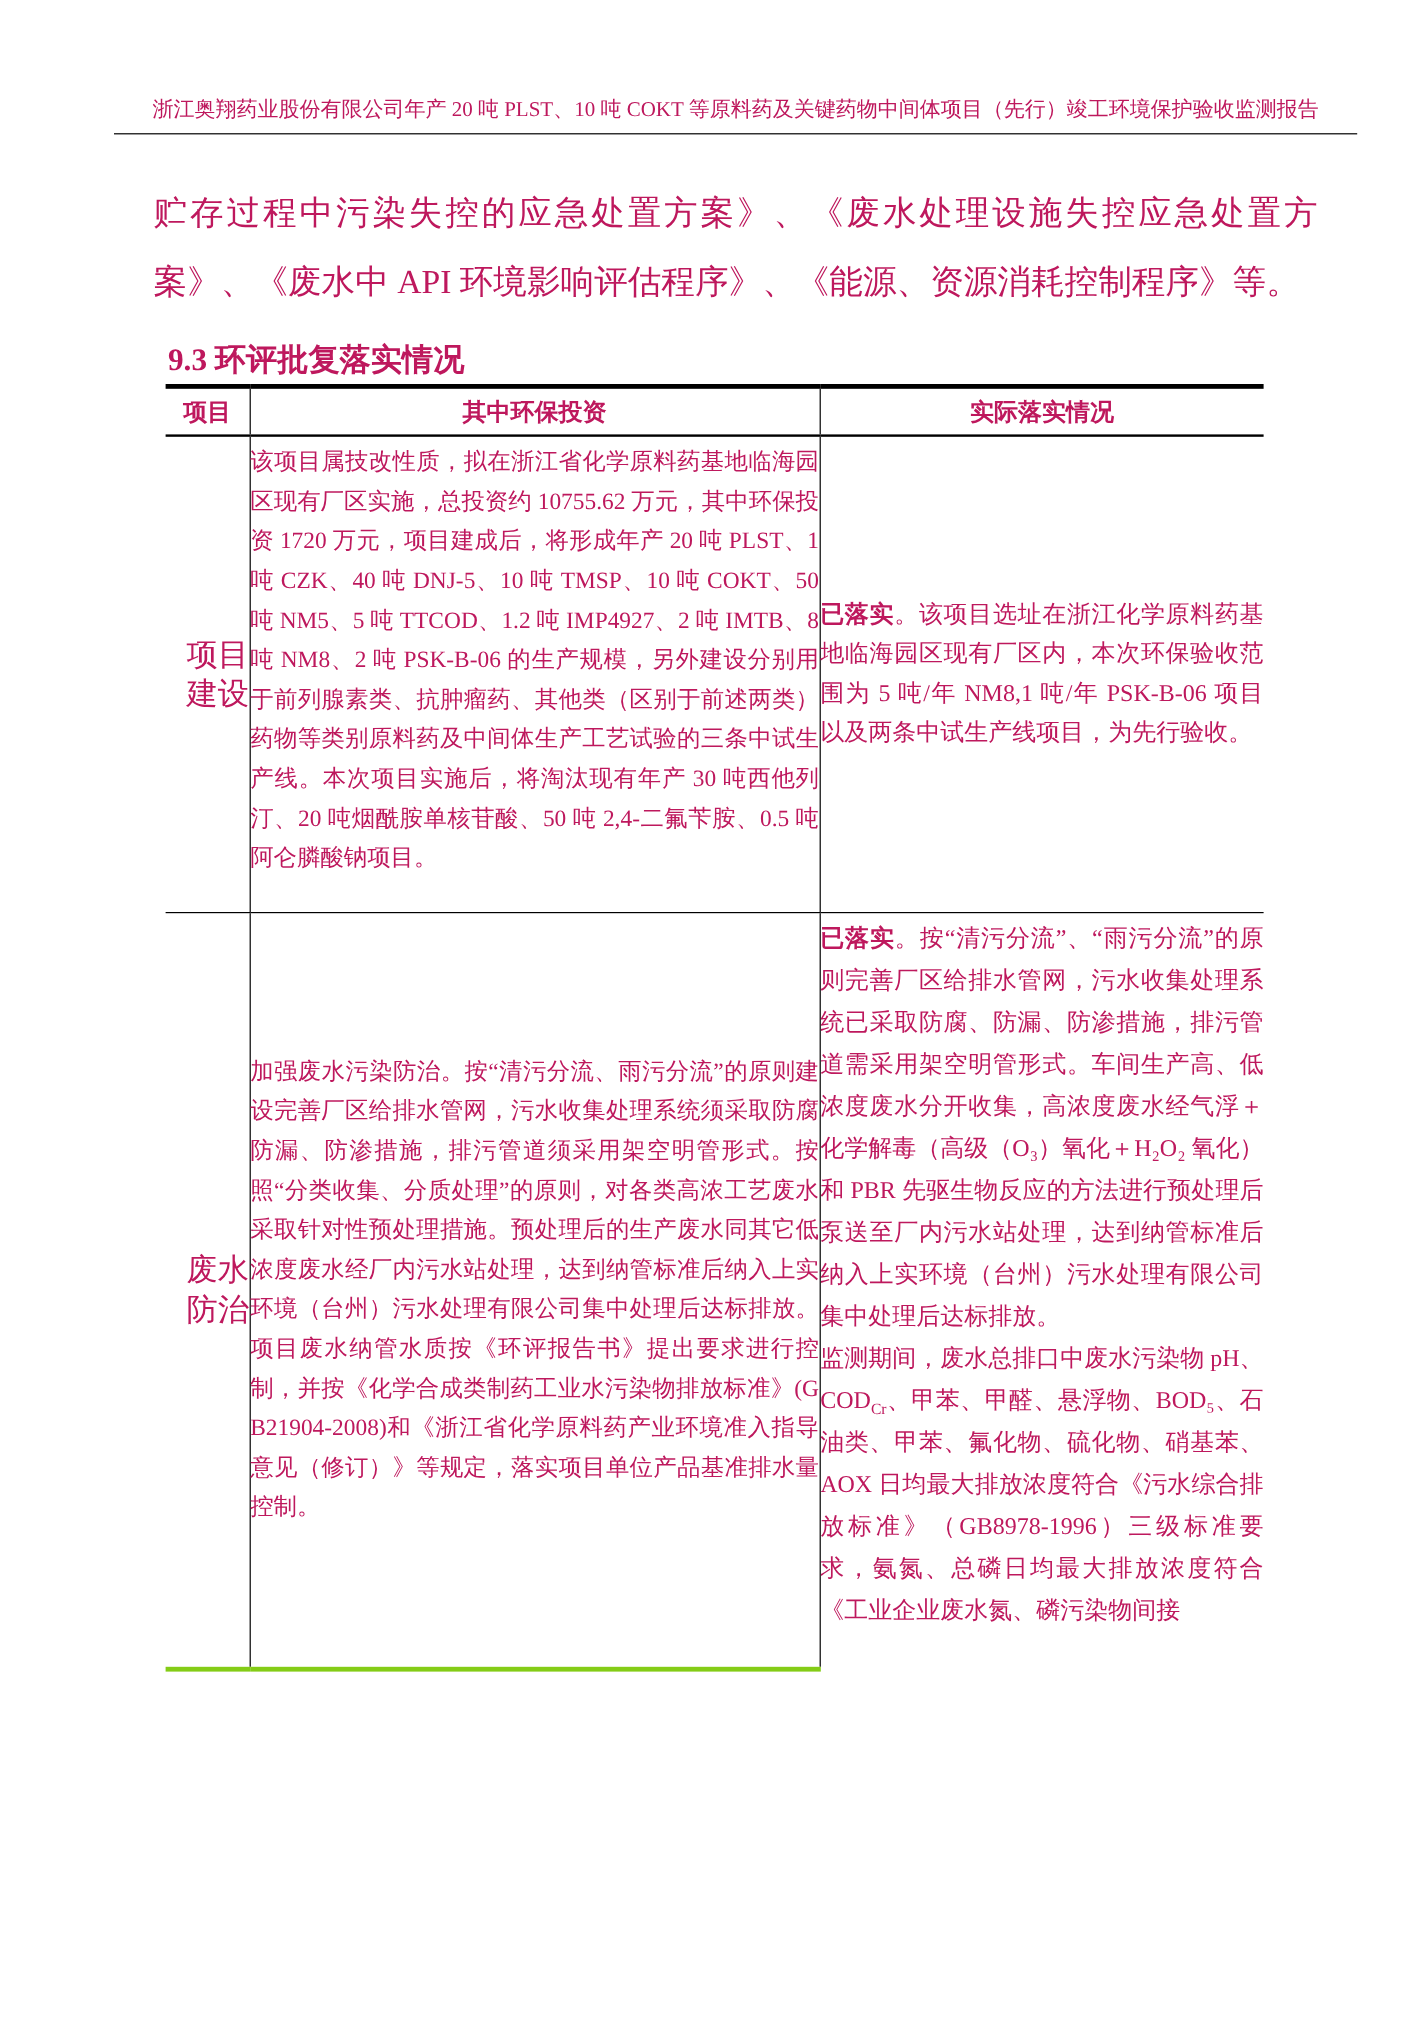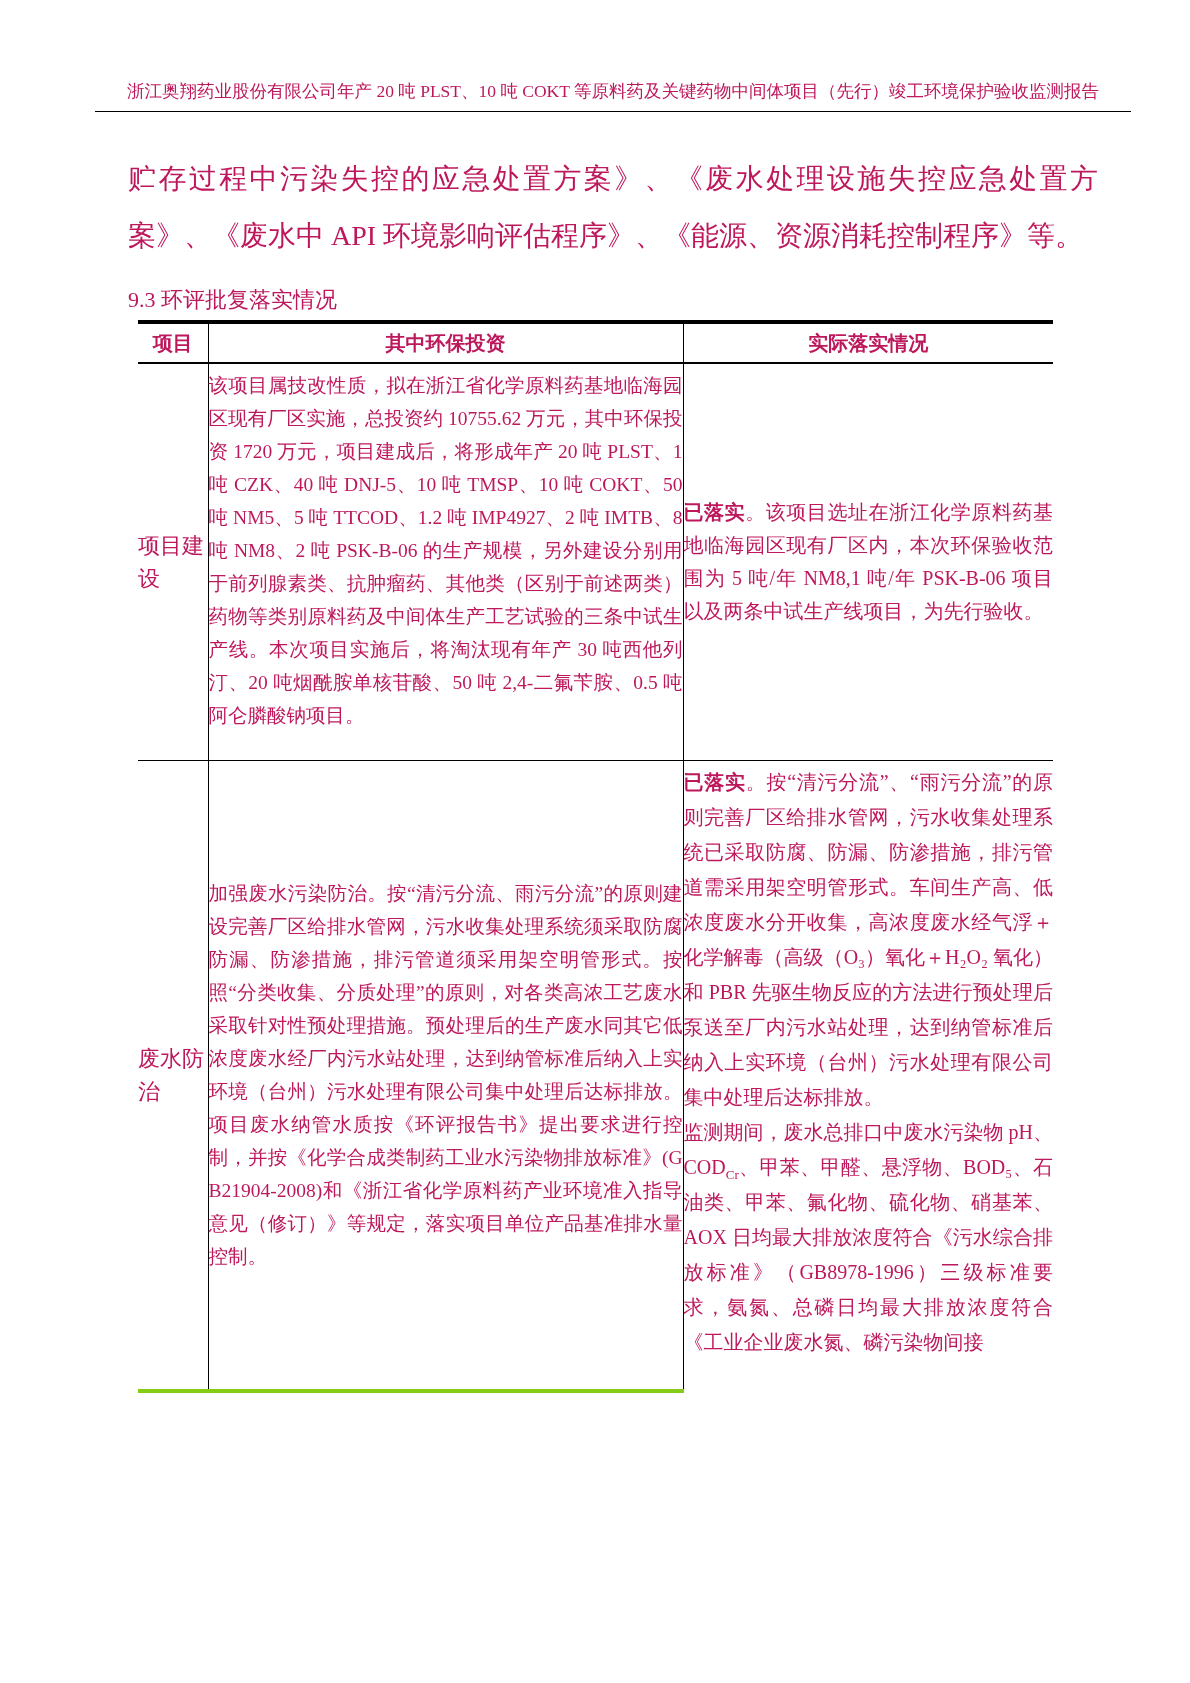--- a/index.html
+++ b/index.html
@@ -22,23 +22,23 @@
     padding-bottom:7px;
   }
   
   .content{position:absolute;top:150px;left:128px;right:128px;}
   .intro{
     margin:0;
     font-size:28px;line-height:57px;
     text-align:justify;
   }
   .section-heading{
-    margin:16px 0 0 0;
-    font-size:22px;line-height:40px;
-    font-weight:normal;
+    margin:16px 0 0 12px;
+    font-size:26px;line-height:40px;
+    font-weight:bold;
   }
   .table-caption{
     margin:42px 0 16px 0;
     text-align:center;
     font-size:21px;font-weight:bold;
   }
   
   .cmp-table{
     margin-left:10px;
     width:915px;
@@ -59,22 +59,22 @@
     border-bottom:2px solid #000;
     height:38px;
     font-size:20px;font-weight:bold;
     text-align:center;
   }
   .cmp-table .vline{border-left:1.5px solid #000;}
   .row1 td{border-bottom:1.5px solid #000;height:396px;margin-left:48px;}
   .row2 td{height:628px;}
   .row2 td.closed{border-bottom:4px solid #84cc16;}
   .cat-cell{
-    text-align:left;
-    font-size:22px;line-height:33px;
+    text-align:right;
+    font-size:26px;line-height:33px;
     padding:0 4px;
   }
   .req-cell{
     font-size:19.5px;line-height:33px;
     text-align:justify;
     padding:0 5px 0 7px;
   }
   .req-cell.top{vertical-align:top;}
   .req-cell .pad-top{padding-top:5px;}
   .impl-cell{

